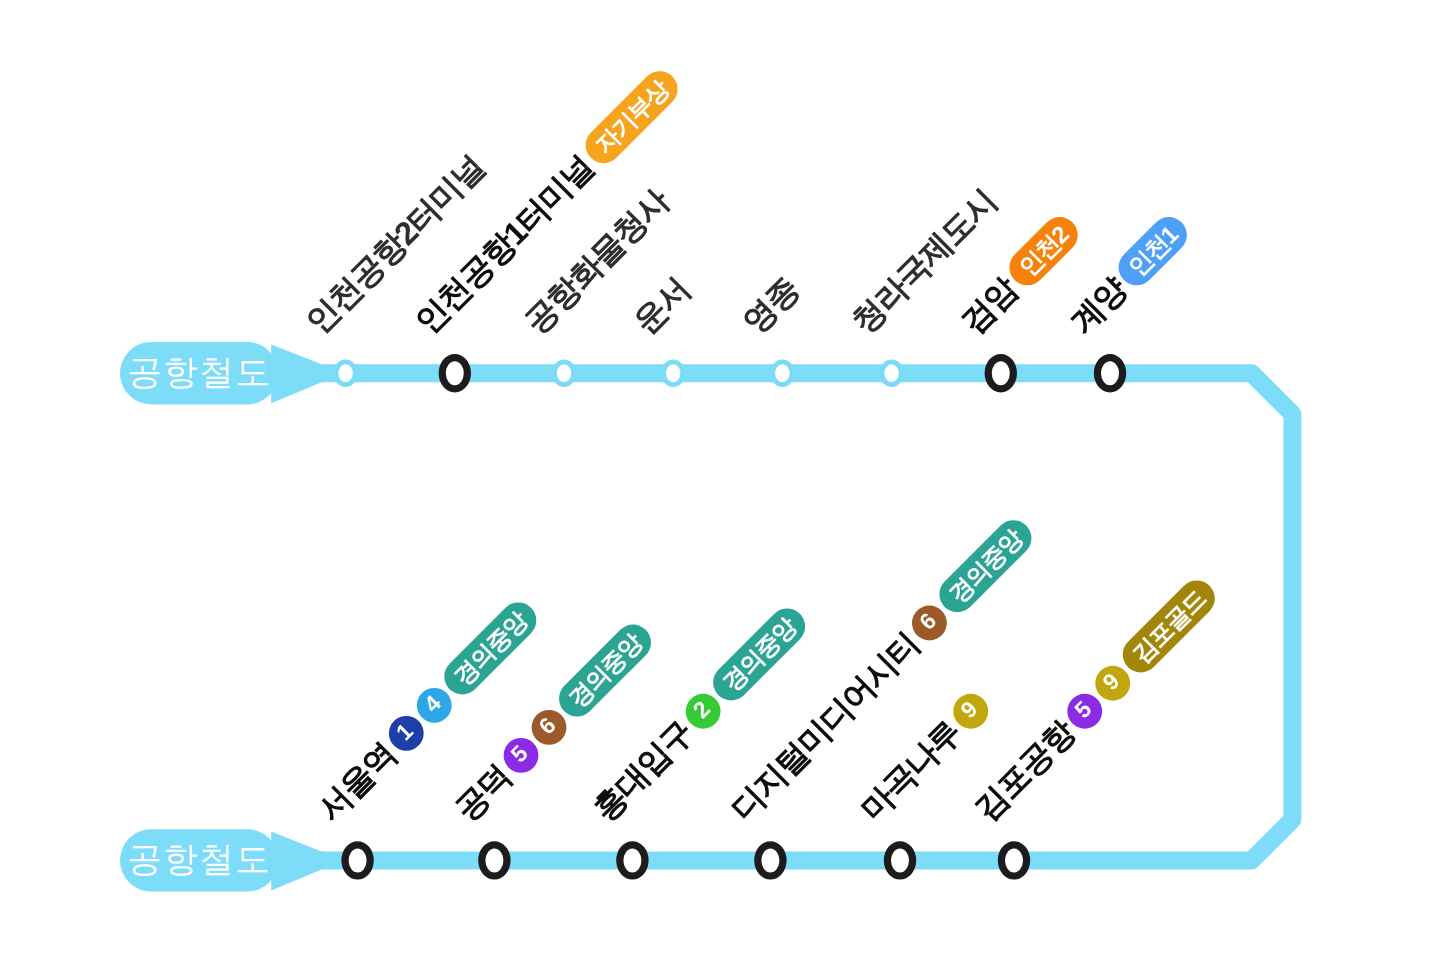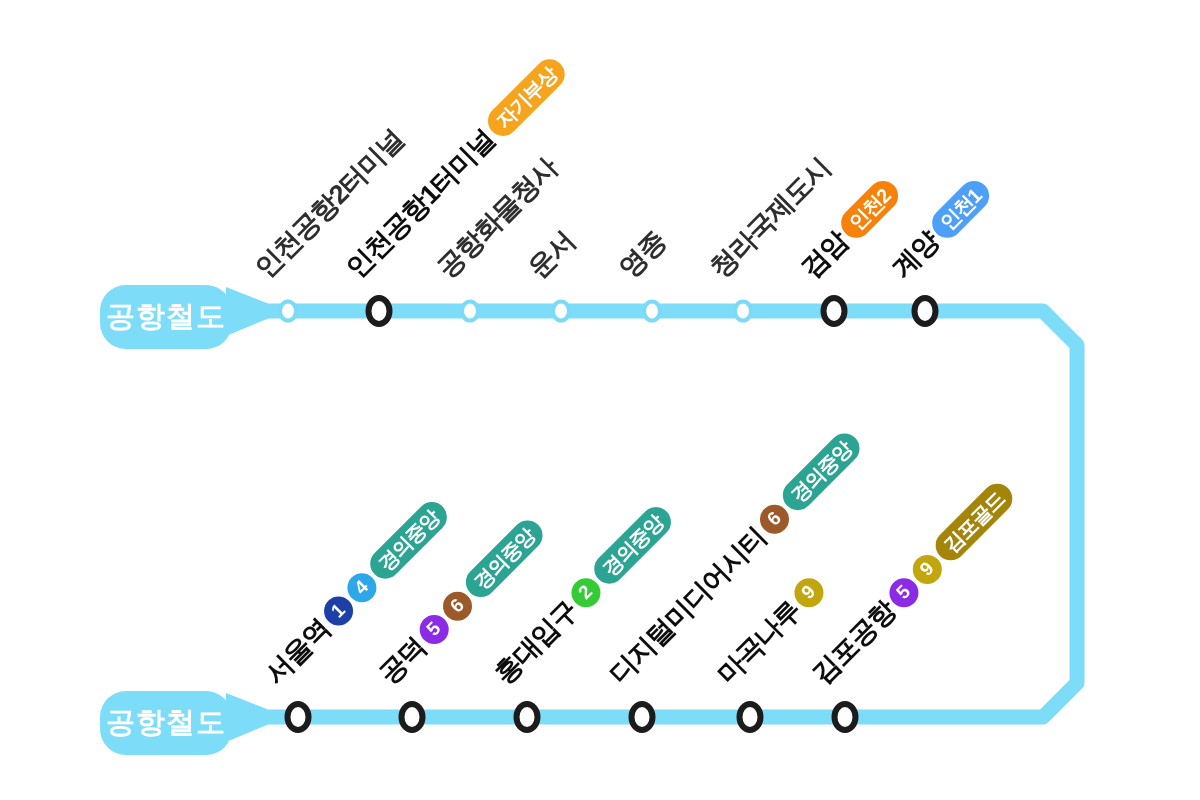--- a/index.html
+++ b/index.html
@@ -16,25 +16,25 @@
   }
   .line-svg {
     position: absolute;
     left: 0; top: 0;
     z-index: 1;
   }
   .line-pill {
     position: absolute;
     left: 100px;
     width: 132px;
-    height: 64px;
+    height: 52px;
     border-radius: 26px;
     color: #ffffff;
     font-size: 29px;
-    font-weight: 700;
+    font-weight: 400;
     letter-spacing: 1px;
     display: flex;
     align-items: center;
     justify-content: center;
     z-index: 3;
   }
   .dot {
     position: absolute;
     background: #ffffff;
     border-radius: 50%;

